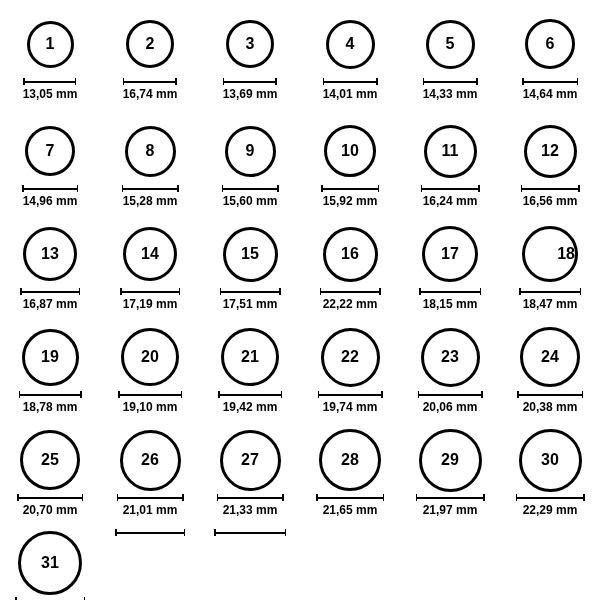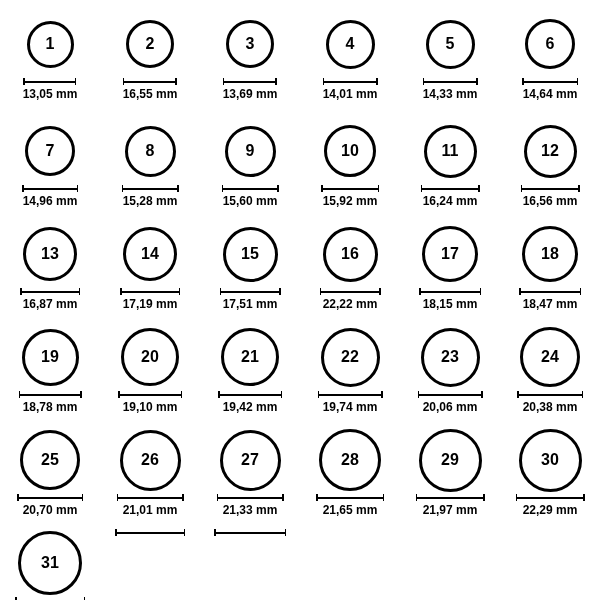--- a/index.html
+++ b/index.html
@@ -116,21 +116,21 @@
         <div class="ring-wrap" style="height: 68px;">
           <div class="ring" style="width: 48px; height: 48px;">
             <span class="ring-size">2</span>
           </div>
         </div>
         <div class="dim-wrap">
           <div class="dim-bar" style="width: 54px;">
             <span class="tick left"></span>
             <span class="tick right"></span>
           </div>
-          <div class="dim-label">16,55 mm</div>
+          <div class="dim-label">16,74 mm</div>
         </div>
       </div>
       <div class="cell">
         <div class="ring-wrap" style="height: 68px;">
           <div class="ring" style="width: 48px; height: 48px;">
             <span class="ring-size">3</span>
           </div>
         </div>
         <div class="dim-wrap">
           <div class="dim-bar" style="width: 54px;">
@@ -335,21 +335,21 @@
         <div class="dim-wrap">
           <div class="dim-bar" style="width: 62px;">
             <span class="tick left"></span>
             <span class="tick right"></span>
           </div>
           <div class="dim-label">18,15 mm</div>
         </div>
       </div>
       <div class="cell">
         <div class="ring-wrap" style="height: 68px;">
-          <div class="ring" style="width: 56px; height: 56px;">
+          <div class="ring" style="width: 56px; height: 56px; justify-content: flex-end;">
             <span class="ring-size">18</span>
           </div>
         </div>
         <div class="dim-wrap">
           <div class="dim-bar" style="width: 62px;">
             <span class="tick left"></span>
             <span class="tick right"></span>
           </div>
           <div class="dim-label">18,47 mm</div>
         </div>

